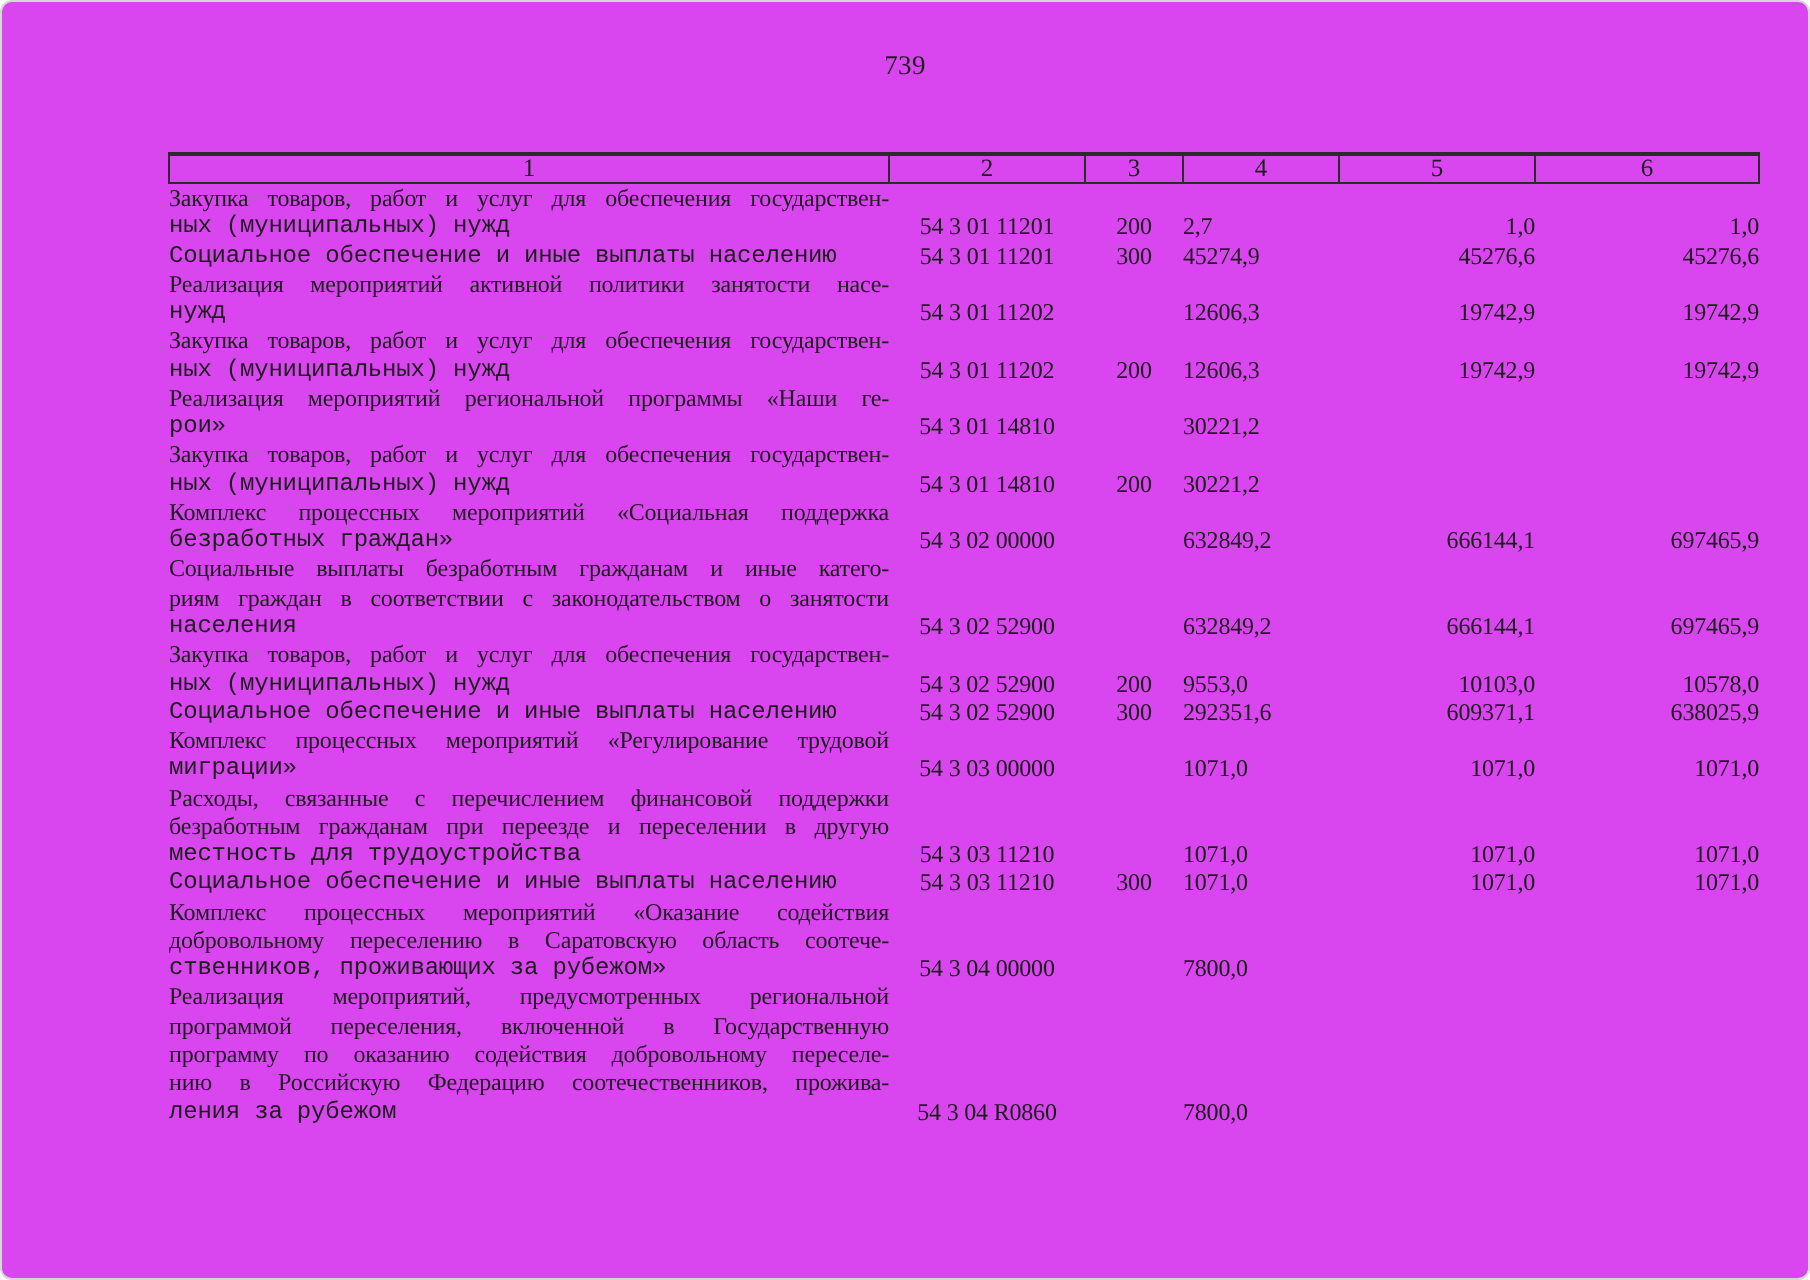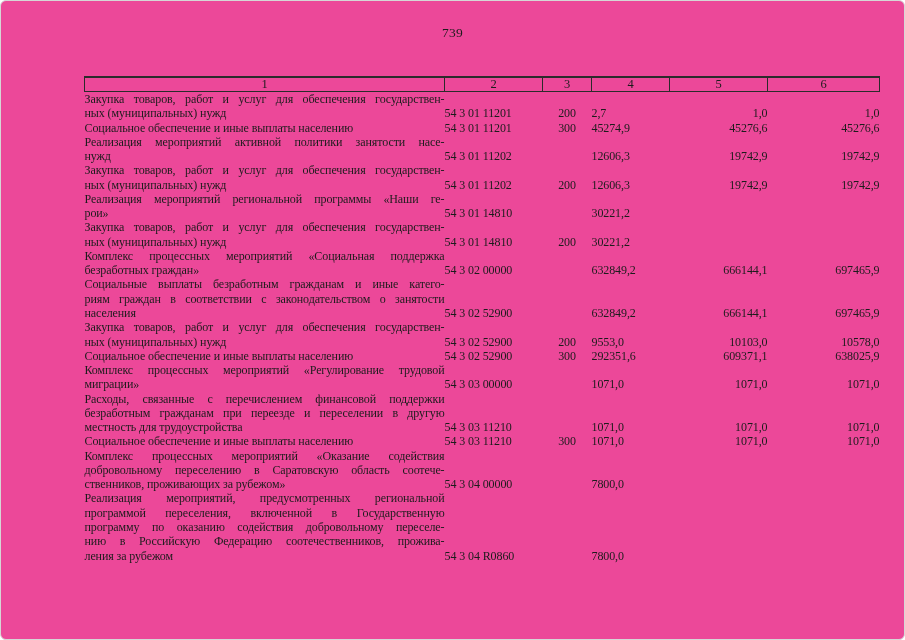--- a/index.html
+++ b/index.html
@@ -11,21 +11,21 @@
     width: 905px;
     height: 640px;
     position: relative;
     font-family: "Liberation Serif", serif;
     color: #1c1c1c;
     overflow: hidden;
   }
   .page {
     position: absolute;
     inset: 0;
-    background: #ec4899;
+    background: #d946ef;
     border: 1px solid #d6d6d6;
     border-radius: 6px;
     box-sizing: border-box;
   }
   .pagenum {
     position: absolute;
     top: 24px;
     left: 0;
     right: 0;
     text-align: center;
@@ -52,32 +52,33 @@
     line-height: 13px;
     text-align: center;
     vertical-align: middle;
   }
   table.budget td {
     padding: 0;
     vertical-align: bottom;
     line-height: 14.26px;
   }
   td.c-name  { padding-left: 7px; padding-right: 6px; }
-  td.c-code  { text-align: left; white-space: nowrap; }
+  td.c-code  { text-align: center; white-space: nowrap; }
   td.c-type  { text-align: center; }
   td.c-a1    { padding-right: 7px; }
   td.c-a2    { text-align: right; padding-right: 8px; }
   td.c-a3    { text-align: right; padding-right: 8px; }
   .jline {
     text-align: justify;
     text-align-last: justify;
     white-space: normal;
   }
   .lline {
     text-align: left;
+    font-family: Liberation Mono, monospace;
   }
 </style>
 </head>
 <body>
 
 <div class="page">
   <div class="pagenum">739</div>
 
   <table class="budget">
     <colgroup>

